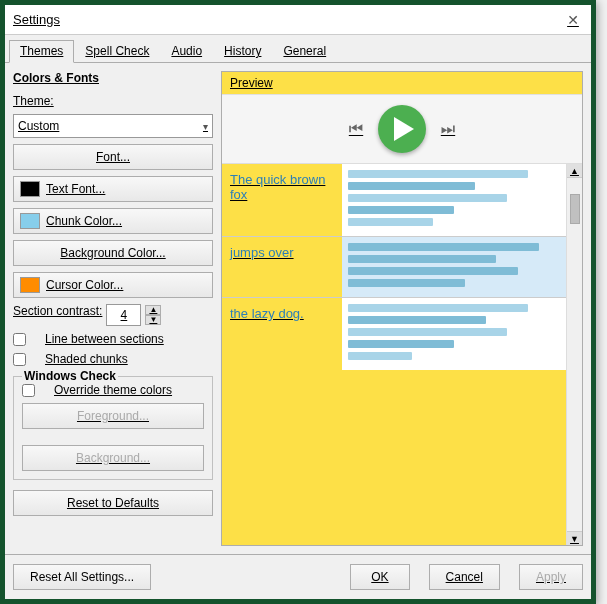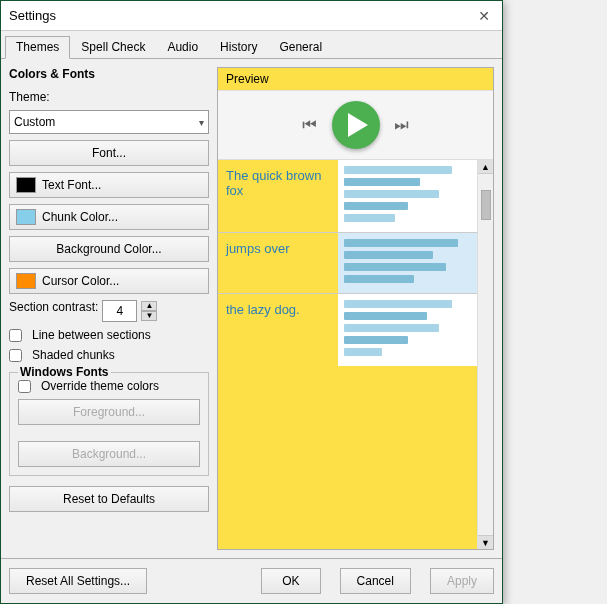--- a/index.html
+++ b/index.html
@@ -1,25 +1,26 @@
 <!DOCTYPE html>
 <html><head>
   <meta charset="utf-8">
   <style>
     * { box-sizing: border-box; margin: 0; padding: 0; }
     body { font-family: 'Segoe UI', Arial, sans-serif; font-size: 13px; background: #f0f0f0; }
 
     .window {
-      width: 503px;
+      width: 596px;
       height: 604px;
       background: #f0f0f0;
-      border: 1px solid #14532d;
+      border: 5px solid #14532d;
       display: flex;
       flex-direction: column;
       box-shadow: 2px 2px 8px rgba(0,0,0,0.3);
+      text-decoration: underline;
     }
 
     .title-bar {
       background: #ffffff;
       display: flex;
       align-items: center;
       justify-content: space-between;
       padding: 6px 8px;
       border-bottom: 1px solid #ccc;
       height: 30px;
@@ -182,21 +183,21 @@
       cursor: pointer;
       display: flex;
       align-items: center;
       justify-content: center;
       line-height: 1;
     }
 
     .checkbox-row {
       display: flex;
       align-items: center;
-      gap: 10px;
+      gap: 19px;
       font-size: 12px;
       cursor: pointer;
     }
 
     .checkbox-row input[type="checkbox"] {
       width: 13px;
       height: 13px;
     }
 
     .group-box {
@@ -427,21 +428,21 @@
         <input type="checkbox" style="">
         <span>Line between sections</span>
       </label>
 
       <label class="checkbox-row">
         <input type="checkbox" style="">
         <span>Shaded chunks</span>
       </label>
 
       <div class="group-box">
-        <span class="group-label">Windows Fonts</span>
+        <span class="group-label">Windows Check</span>
         <label class="checkbox-row" style="margin-bottom:6px;">
           <input type="checkbox" style="">
           <span>Override theme colors</span>
         </label>
         <button class="btn" disabled="" style="margin-bottom:16px;color:#aaa;">Foreground...</button>
         <button class="btn" disabled="" style="color:#aaa;">Background...</button>
       </div>
 
       <button class="btn" style="margin-top:4px;">Reset to Defaults</button>
     </div>

